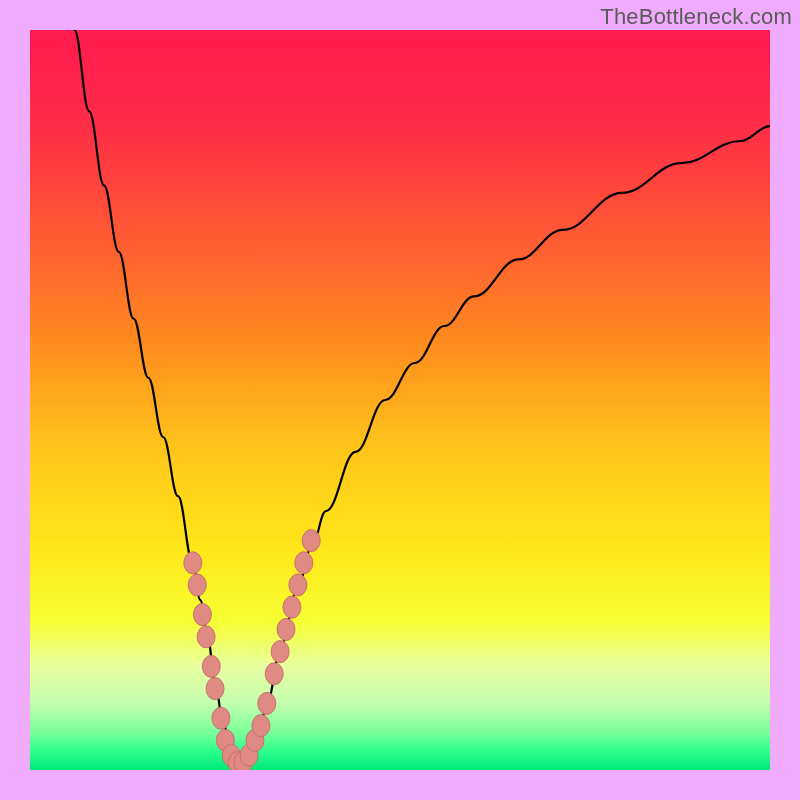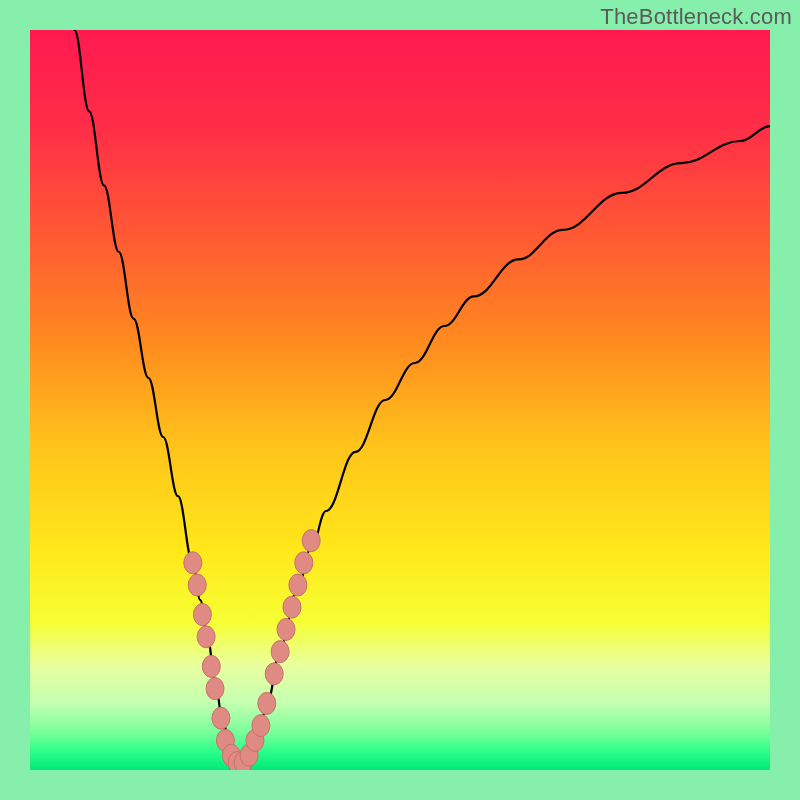--- a/index.html
+++ b/index.html
@@ -10,21 +10,21 @@
     overflow: hidden;
     background: #000;
     font-family: Arial, Helvetica, sans-serif;
   }
   .frame {
     position: absolute;
     left: 0;
     top: 0;
     width: 800px;
     height: 800px;
-    background: #86efac;
+    background: #f0abfc;
   }
   .plot-area {
     position: absolute;
     left: 30px;
     top: 30px;
     width: 740px;
     height: 740px;
     overflow: hidden;
   }
   .gradient-bg {

